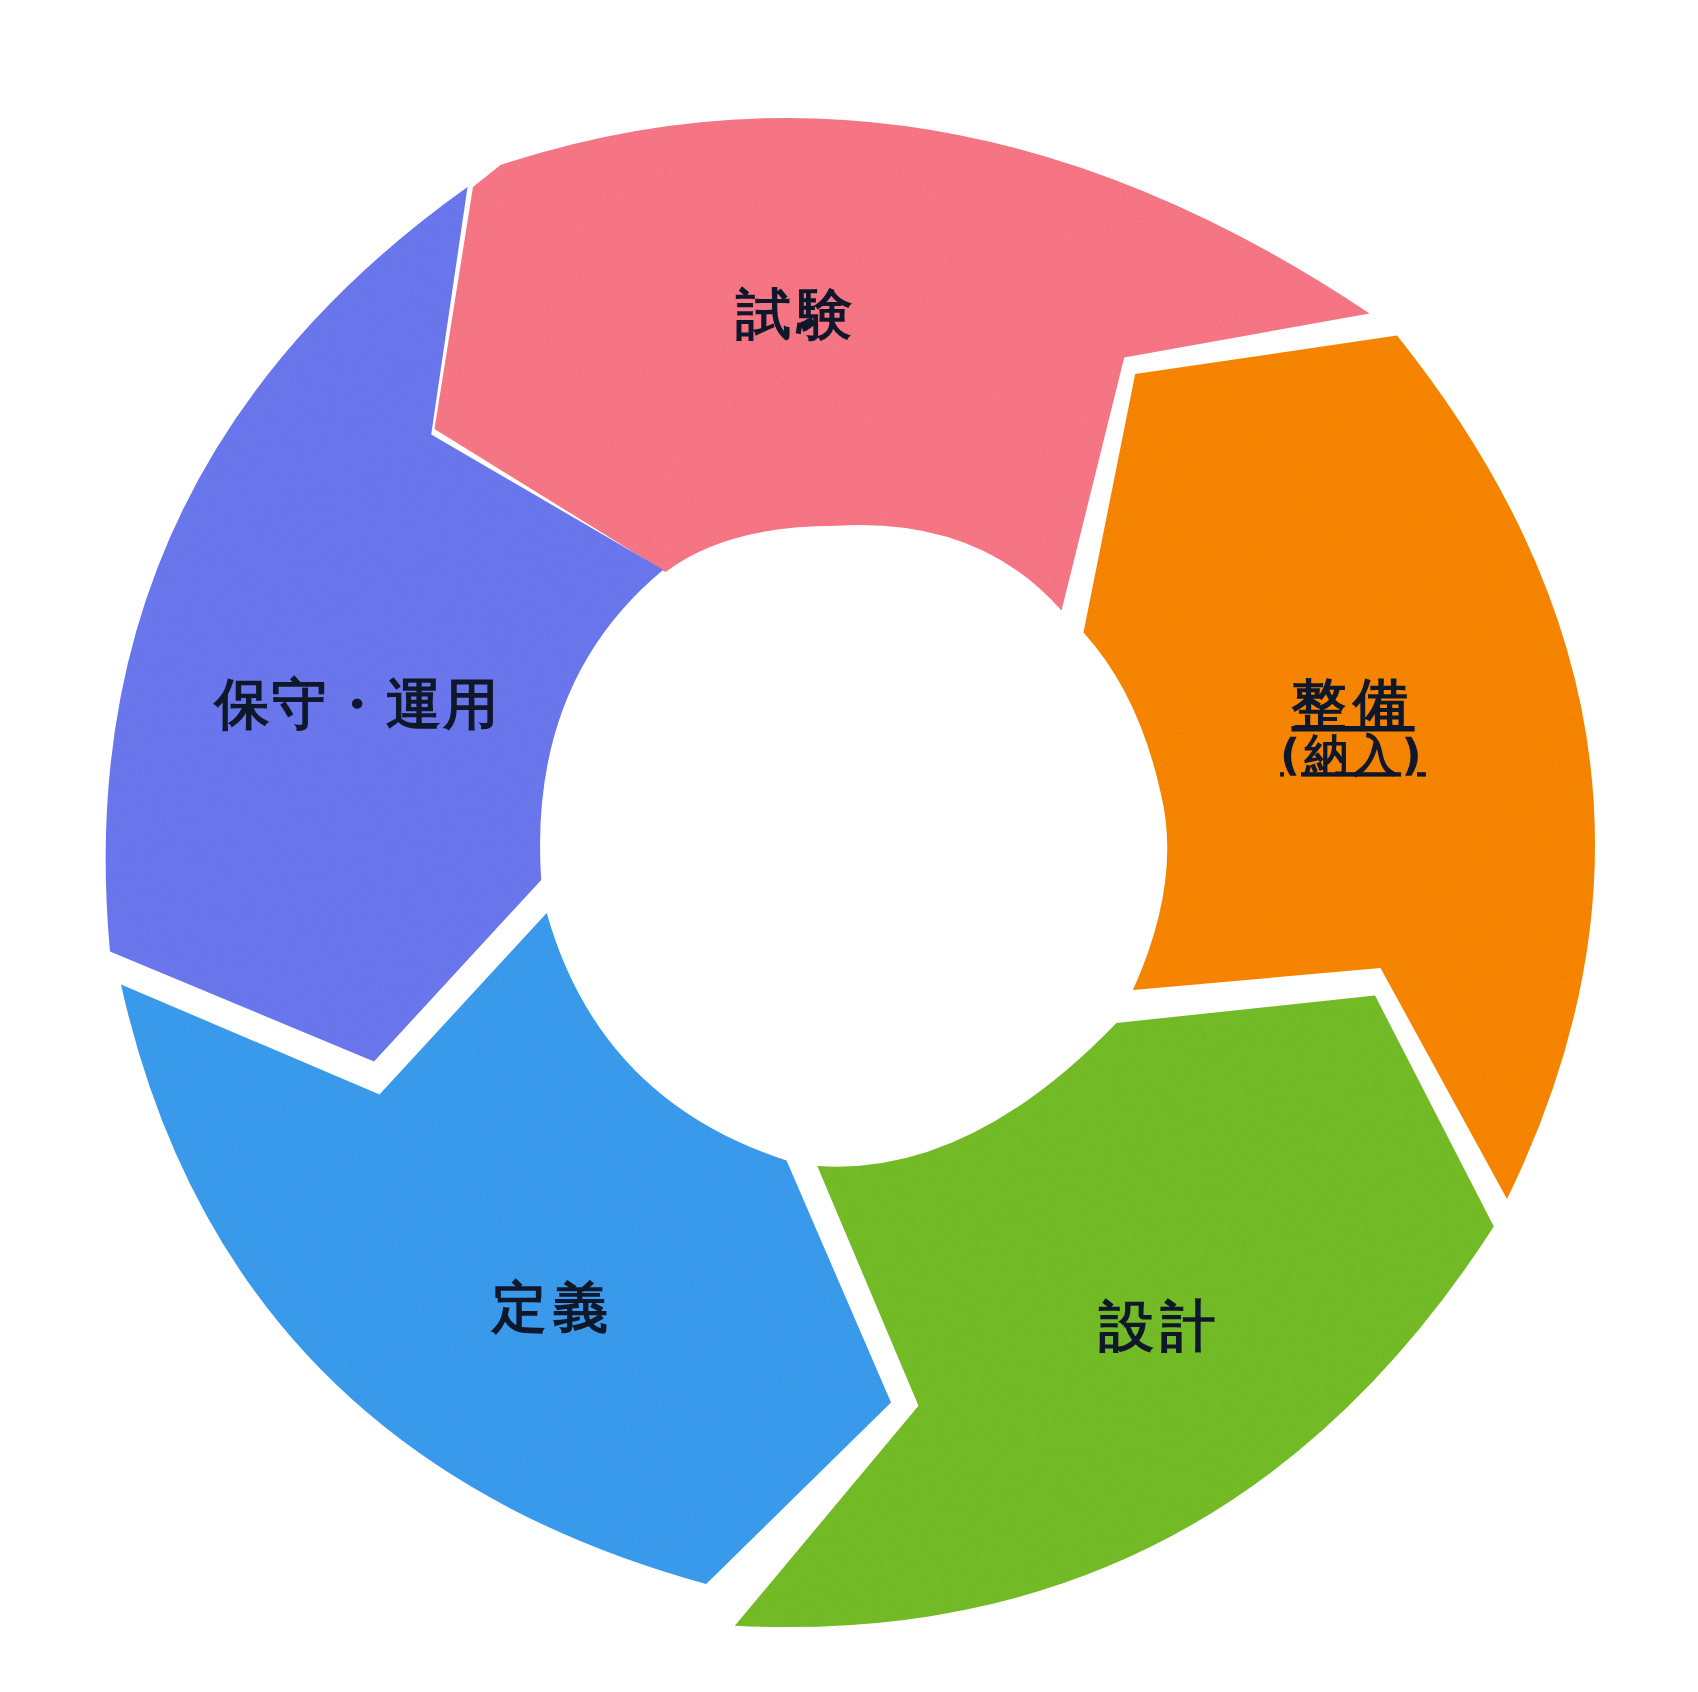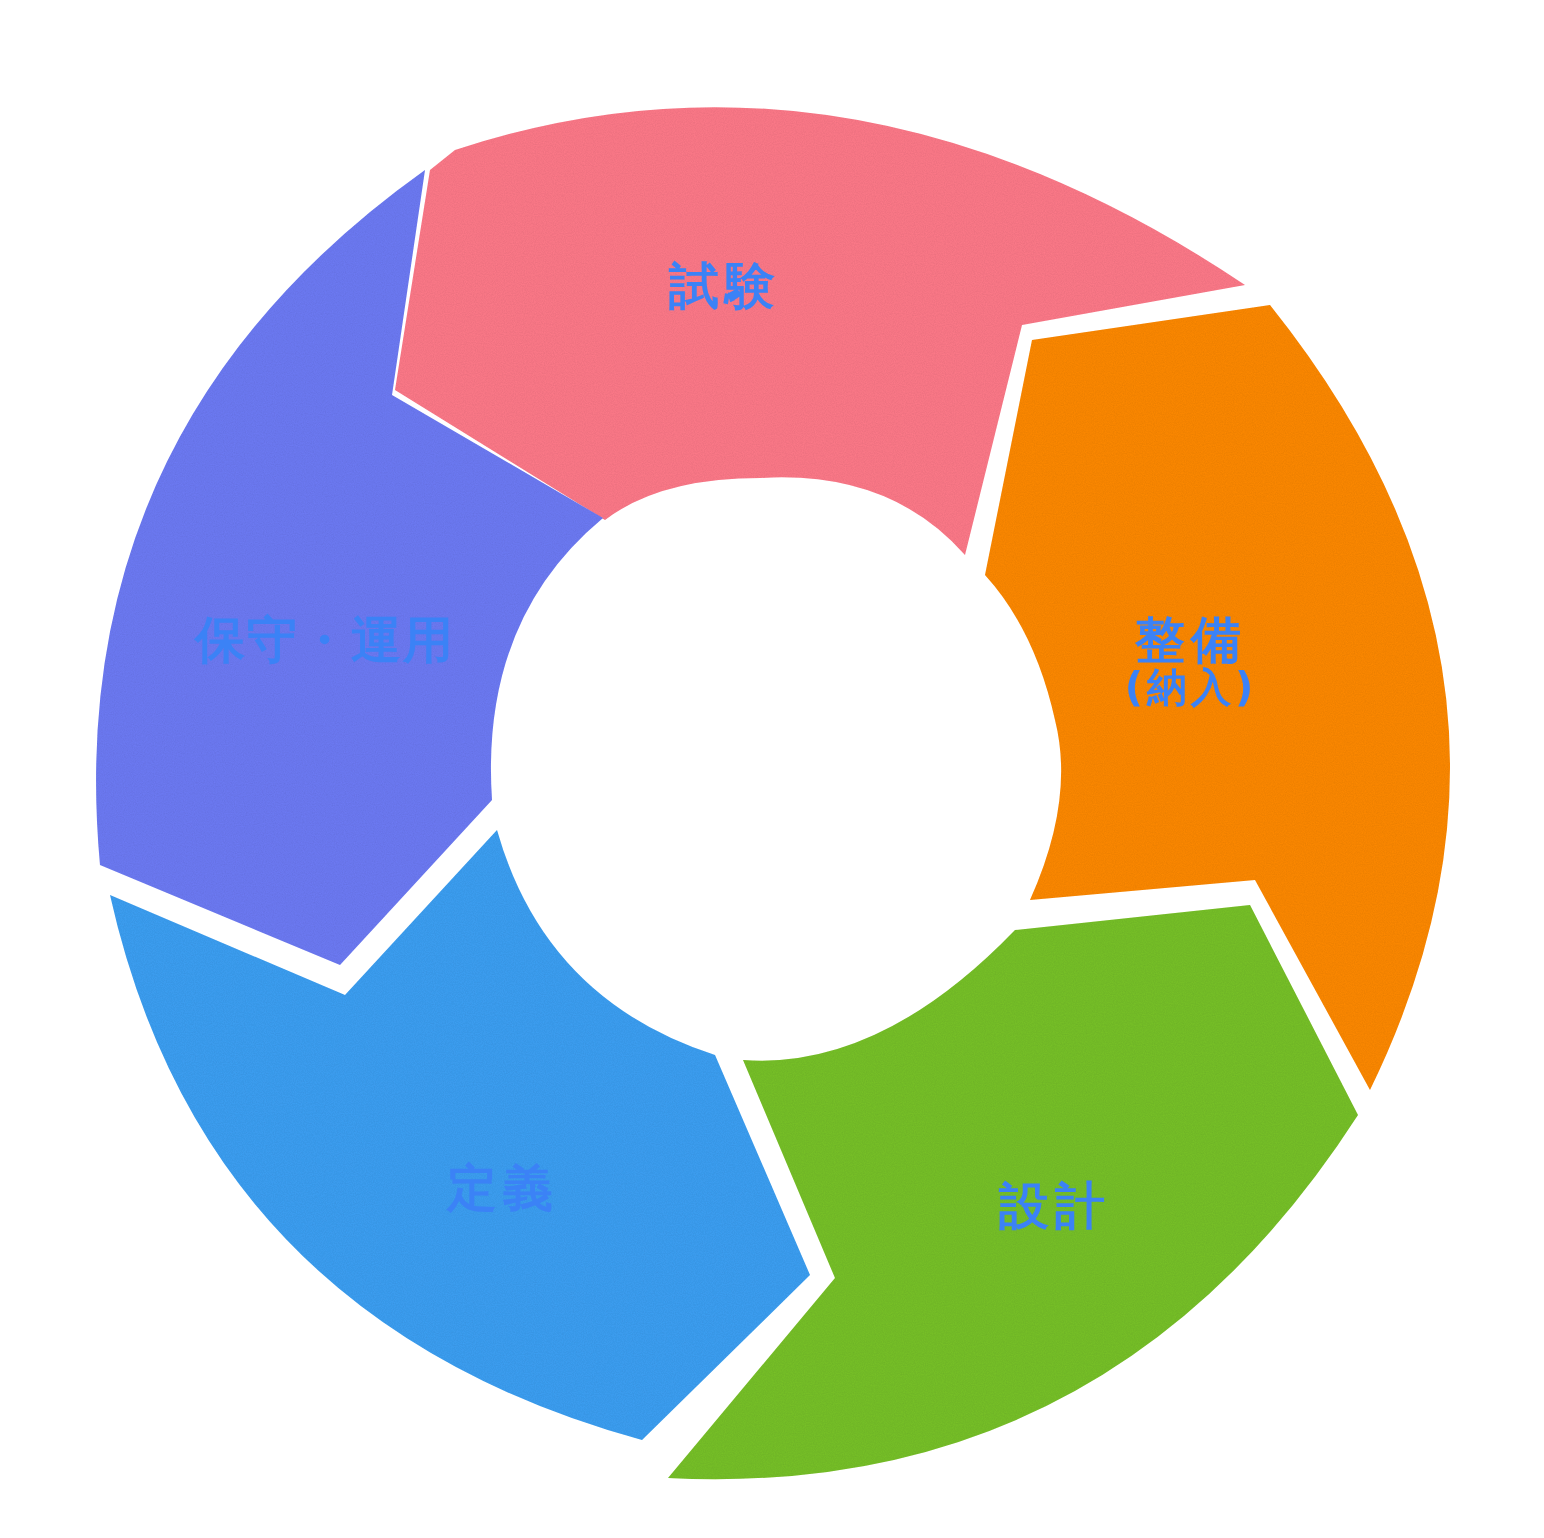--- a/index.html
+++ b/index.html
@@ -1,18 +1,18 @@
 <!DOCTYPE html>
 <html><head>
 <meta charset="utf-8">
 <style>
   html, body { margin:0; padding:0; background:#ffffff; }
   body { width:1544px; height:1538px; position:relative; overflow:hidden; font-family:"DejaVu Sans", sans-serif; }
   svg { position:absolute; left:0; top:0; }
-  .label { position:absolute; color:#3b82f6; font-weight:bold; text-align:center; letter-spacing:6px; white-space:nowrap; }
+  .label { position:absolute; color:#0f172a; font-weight:bold; text-align:center; letter-spacing:6px; white-space:nowrap; }
   .big { font-size:50px; line-height:56px; }
   .sub { font-size:40px; line-height:38px; letter-spacing:4px; font-weight:bold; }
 </style>
 </head>
 <body>
 
 <svg width="1544" height="1538" viewBox="0 0 1544 1538">
   <defs>
     <filter id="grain" x="0" y="0" width="100%" height="100%">
       <feTurbulence type="fractalNoise" baseFrequency="0.9" numOctaves="2" seed="3" result="n"></feTurbulence>
@@ -31,21 +31,21 @@
 
   <path filter="url(#grain)" fill="#78c22a" d="M1358,1115 Q1110,1500 668,1478 L835,1278 L743,1060 Q880,1070 1015,930 L1250,905 Z"></path>
 
   <path filter="url(#grain)" fill="#3ea0f4" d="M642,1440 Q205,1320 110,895 L345,995 L497,830 Q545,1000 715,1055 L810,1275 Z"></path>
 
   <path filter="url(#grain)" fill="#6e7cf6" d="M100,865 Q60,430 425,170 L392,395 L603,518 Q480,620 492,800 L340,965 Z"></path>
 </svg>
 
 <div class="label big" style="left:620px; top:258px; width:210px;">試験</div>
 
-<div class="label" style="left:1086px; top:612px; width:210px;">
+<div class="label" style="left:1125px; top:612px; width:210px;text-decoration:underline;">
   <div class="big">整備</div>
   <div class="sub">(納入)</div>
 </div>
 
 <div class="label big" style="left:950px; top:1140px; width:210px;margin-top:38px;">設計</div>
 
 <div class="label big" style="left:398px; top:1140px; width:210px;margin-top:20px;">定義</div>
 
 <div class="label big" style="left:170px; top:612px; width:310px; letter-spacing:2px;">保守・運用</div>
 

